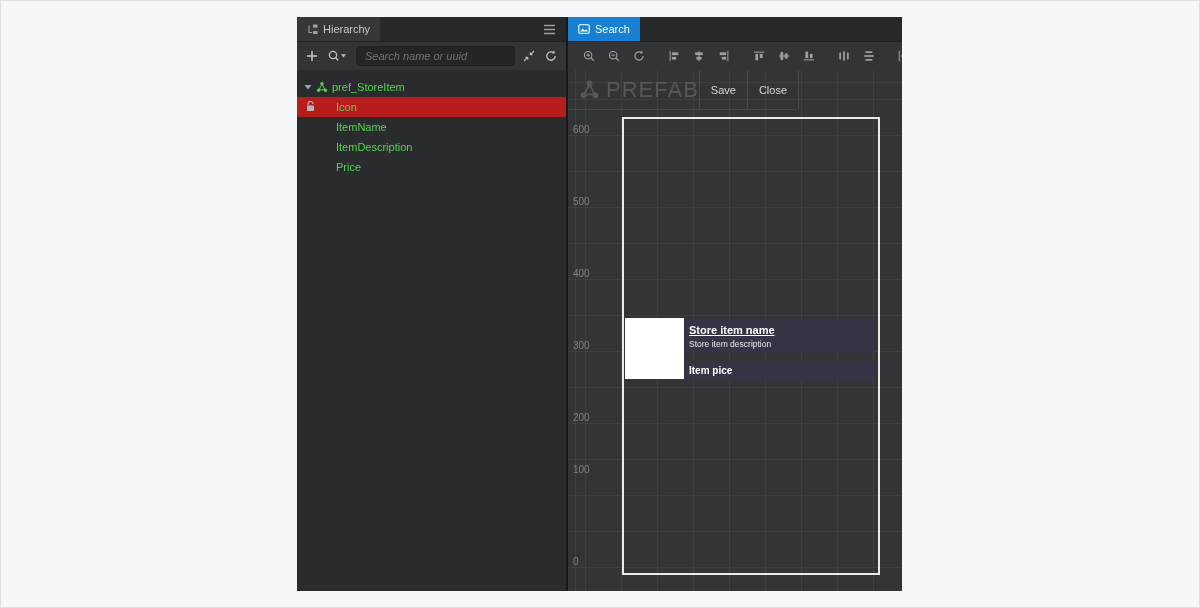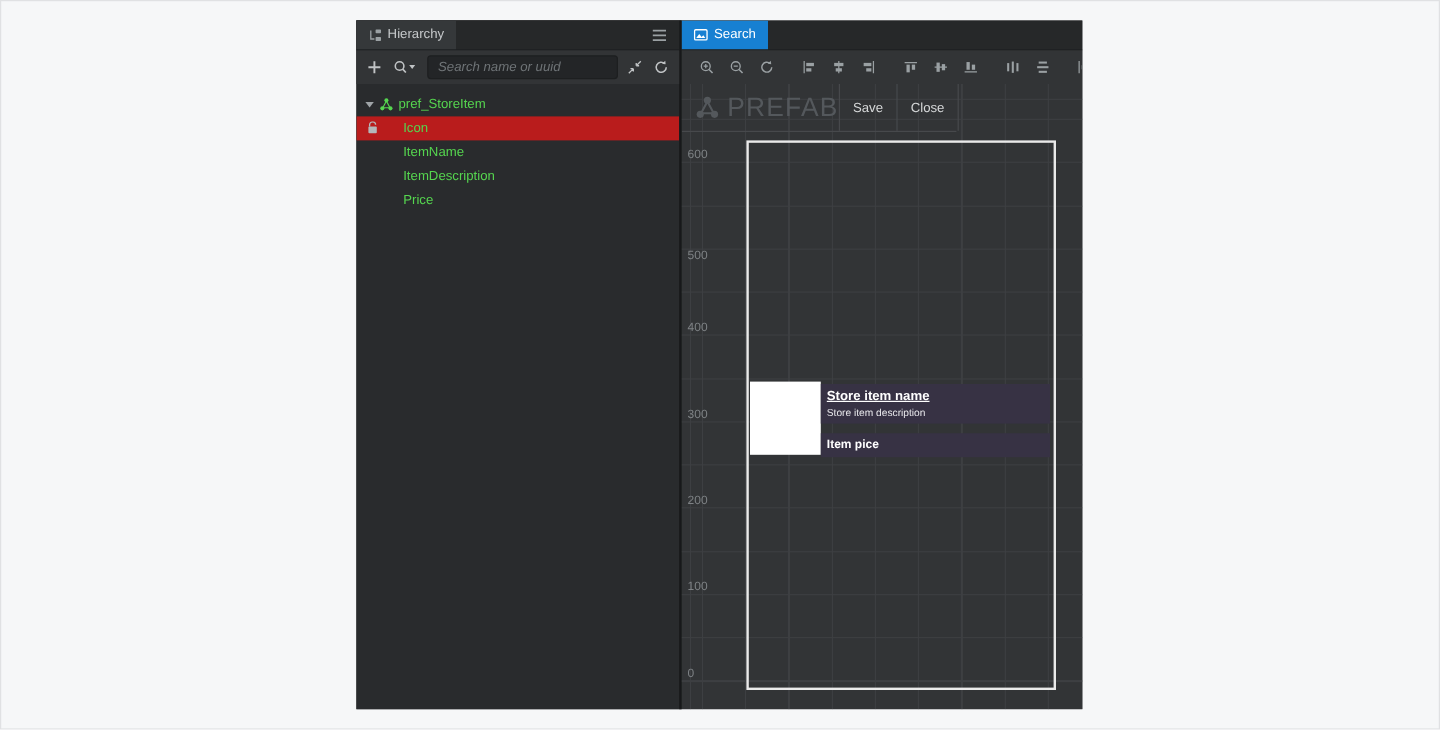--- a/index.html
+++ b/index.html
@@ -66,25 +66,25 @@
   .hdr-btn {
     border:none; border-left:1px solid #47494c; background:transparent;
     color:#d6d8d9; font-size:11px; padding:0 11px; cursor:pointer;
     font-family:"Liberation Sans", sans-serif;
   }
   .hdr-btn.last { border-right:1px solid #47494c; }
 
   .ruler { position:absolute; inset:0; pointer-events:none; }
   .ruler-num { position:absolute; left:5px; color:#7e8285; font-size:10px; }
   .ruler-num:nth-child(1){ top:54px; }
-  .ruler-num:nth-child(2){ top:126px;margin-top:12px; }
+  .ruler-num:nth-child(2){ top:126px; }
   .ruler-num:nth-child(3){ top:198px; }
   .ruler-num:nth-child(4){ top:270px; }
   .ruler-num:nth-child(5){ top:342px; }
-  .ruler-num:nth-child(6){ top:414px; }
+  .ruler-num:nth-child(6){ top:394px; }
   .ruler-num:nth-child(7){ top:486px; }
 
   .bounds { position:absolute; left:54px; top:47px; width:258px; height:458px; border:2px solid #eaeaea; }
 
   .preview-icon { position:absolute; left:57px; top:248px; width:59px; height:61px; background:#ffffff; cursor:pointer; }
   .name-bar { position:absolute; left:116px; top:250px; width:191px; height:33px; background:#373244; padding:4px 0 0 5px; cursor:pointer; }
   .name-bar .nm { color:#ffffff; font-size:11px; font-weight:bold; line-height:12px;text-decoration:underline; }
   .name-bar .desc { color:#e9e9ec; font-size:8.5px; margin-top:3px; }
   .price-bar { position:absolute; left:116px; top:291px; width:191px; height:20px; background:#373244; color:#ffffff; font-size:10px; font-weight:bold; padding:4px 0 0 5px; cursor:pointer; }
 

